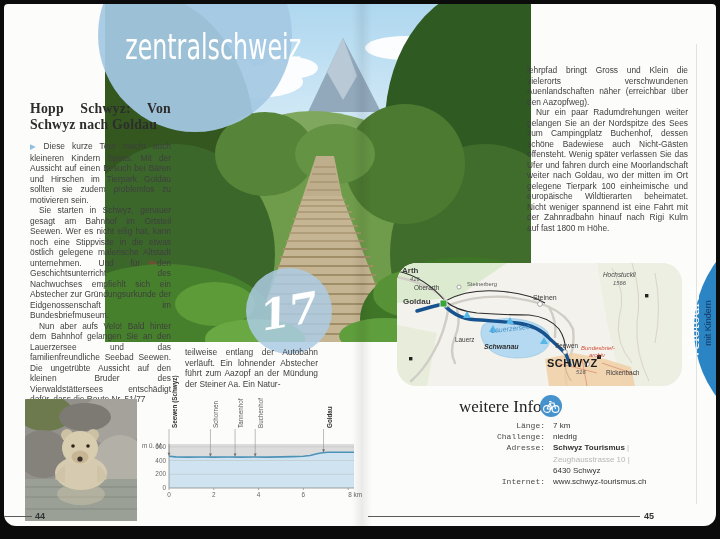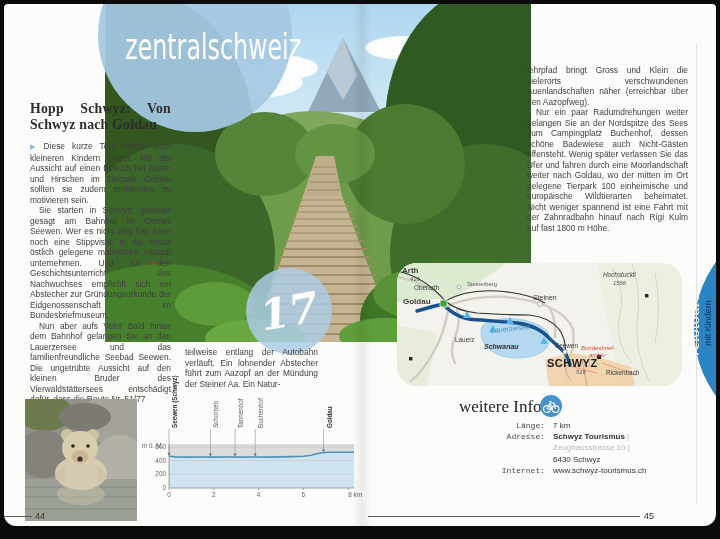--- a/index.html
+++ b/index.html
@@ -56,21 +56,21 @@
   .inforow .lbl{width:151px;text-align:right;color:#4a4a4a;font-family:Liberation Mono, monospace;}
   .inforow .val{margin-left:8px;color:#333;width:135px;}
   .sep{color:#b7b7b7;}
   
   #velotab-circle{left:690px;top:212px;width:226px;height:226px;border-radius:50%;background:#2b84c4;}
   #velotab-text{left:619px;top:300px;width:160px;height:38px;transform:rotate(-90deg);
                 transform-origin:center;text-align:center;}
   #velotab-l1{display:block;font-family:"Liberation Serif",serif;font-size:17px;color:#ffffff;line-height:19px;}
   #velotab-l2{display:block;font-size:9px;color:#123a63;line-height:10px;}
   
-  .pnum{font-size:9px;font-weight:normal;color:#333;}
+  .pnum{font-size:9px;font-weight:bold;color:#333;}
   #pnum-left{left:31px;top:507px;}
   #pnum-right{left:640px;top:507px;}
   .prule{height:1px;background:#5a5a5a;top:512px;}
   #prule-left{left:0;width:28px;}
   #prule-right{left:364px;width:272px;}
 </style>
 </head>
 <body>
 
 <div id="frame">
@@ -315,20 +315,24 @@
       <circle cx="15.5" cy="14" r="3.4" fill="none" stroke="#fff" stroke-width="1.1"></circle>
       <path d="M7,14 L10,8 L14,8 L15.5,14 M10,8 L12,14 L7,14 M9,6.5 L11.5,6.5" fill="none" stroke="#fff" stroke-width="1.1" stroke-linejoin="round"></path>
     </svg>
   </div>
   <div class="abs" id="infos-rows">
     <div class="inforow">
           <span class="lbl">Länge:</span>
           <span class="val">7 km</span>
         </div>
     <div class="inforow">
+          <span class="lbl">Challenge:</span>
+          <span class="val">niedrig</span>
+        </div>
+    <div class="inforow">
       <span class="lbl">Adresse:</span>
       <span class="val"><b>Schwyz Tourismus</b><span class="sep"> | Zeughausstrasse 10 |</span><br><span>6430 Schwyz</span></span>
     </div>
     <div class="inforow">
           <span class="lbl">Internet:</span>
           <span class="val">www.schwyz-tourismus.ch</span>
         </div>
   </div>
 
   <div class="abs" id="velotab-circle"></div>

